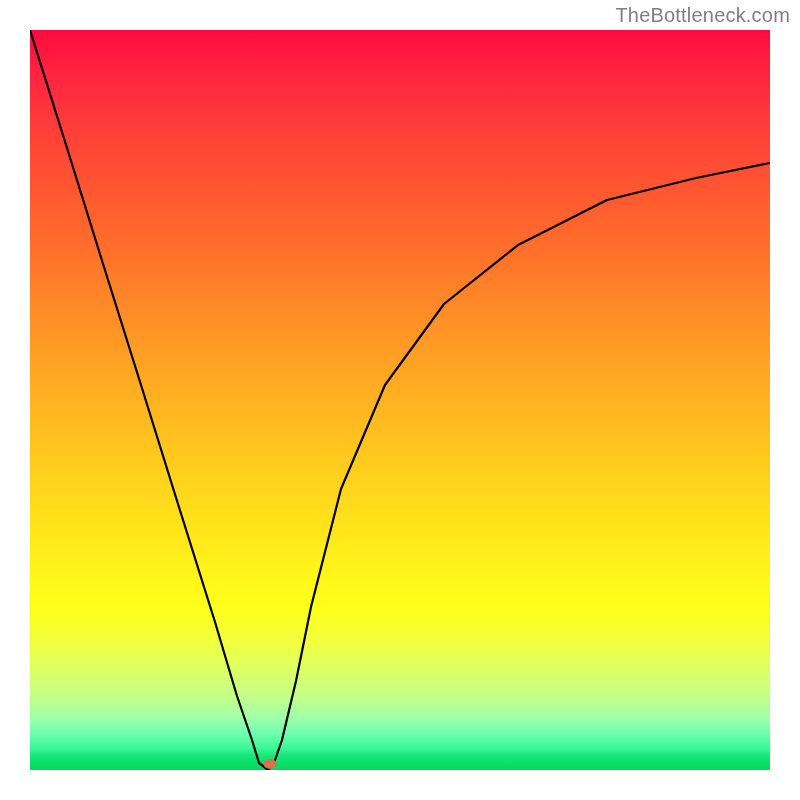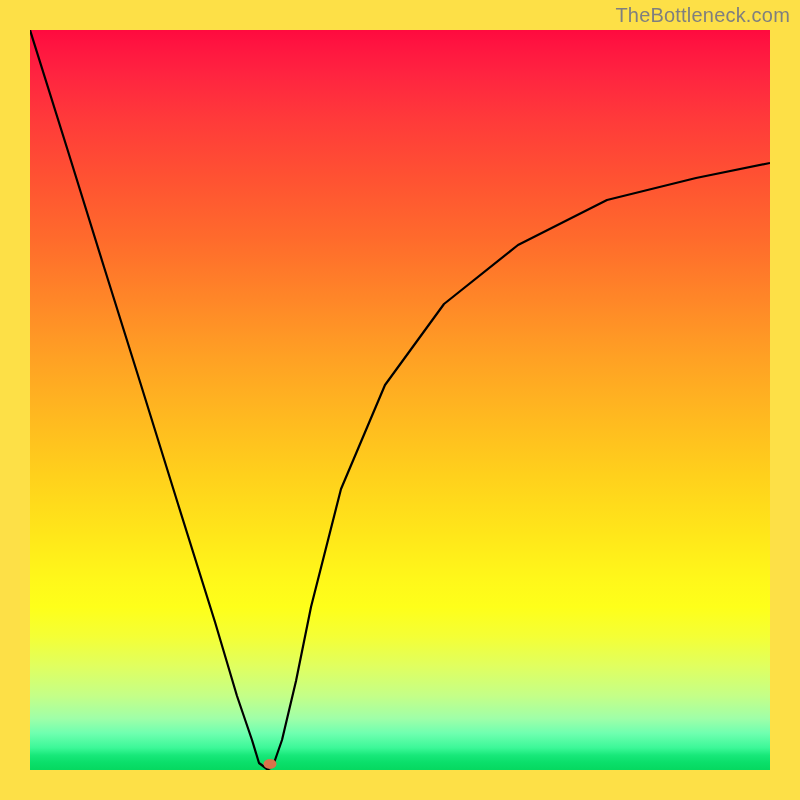--- a/index.html
+++ b/index.html
@@ -8,21 +8,21 @@
     width: 800px;
     height: 800px;
     overflow: hidden;
     background: #000;
     font-family: Arial, Helvetica, sans-serif;
   }
   .frame {
     position: relative;
     width: 800px;
     height: 800px;
-    background: #fde047;
+    background: #ffffff;
   }
   .plot-area {
     position: absolute;
     left: 30px;
     top: 30px;
     width: 740px;
     height: 740px;
     overflow: hidden;
   }
   .gradient-bg {

